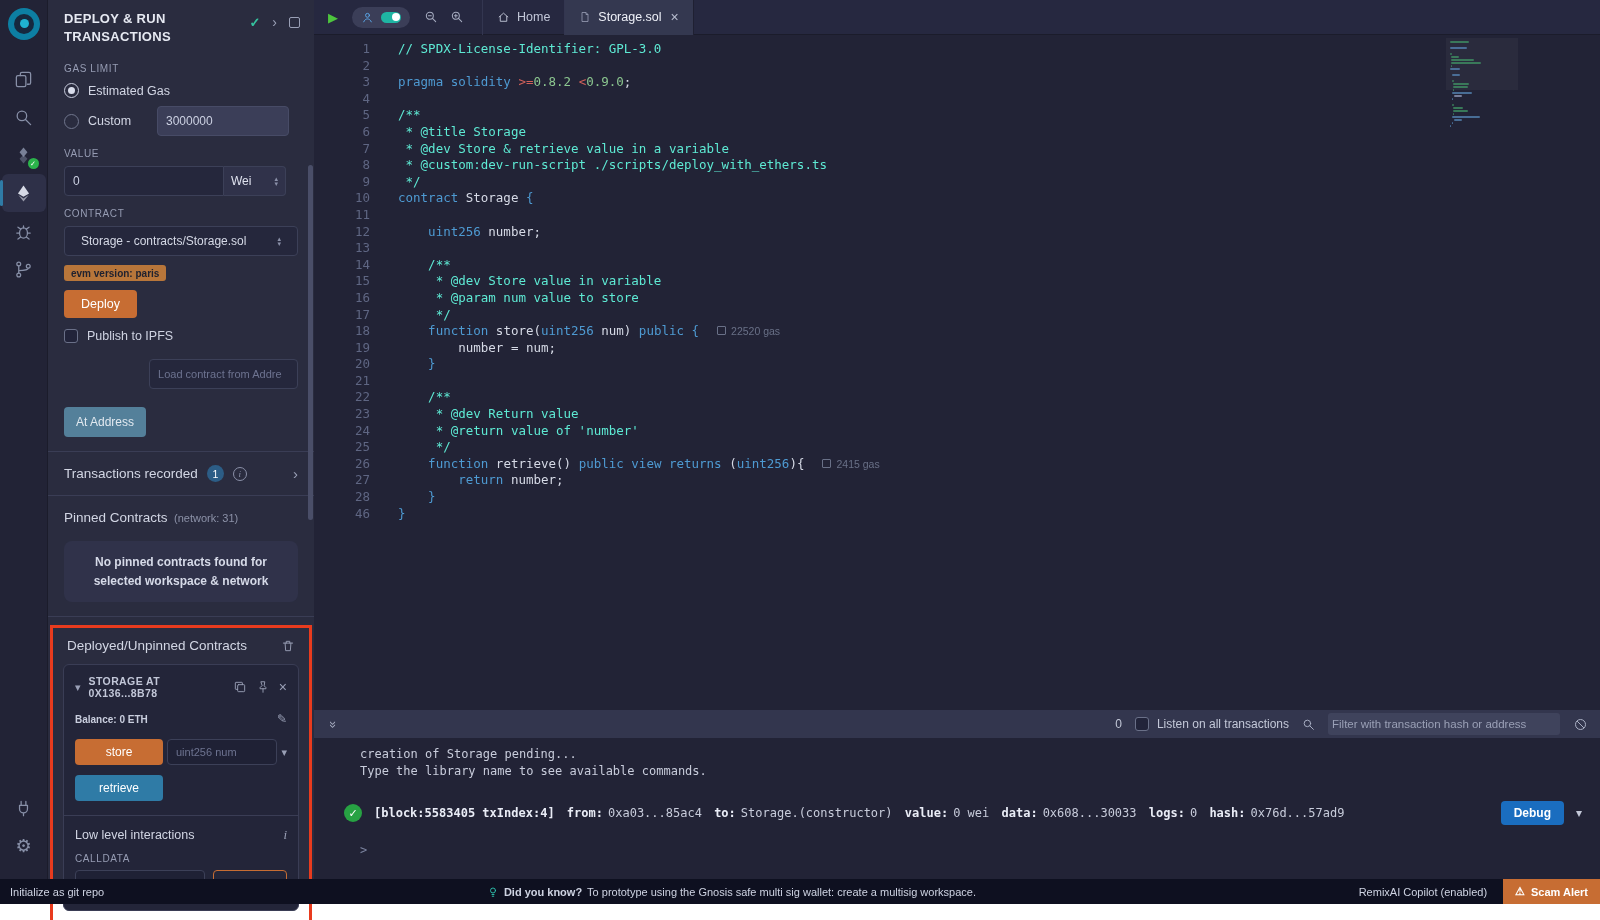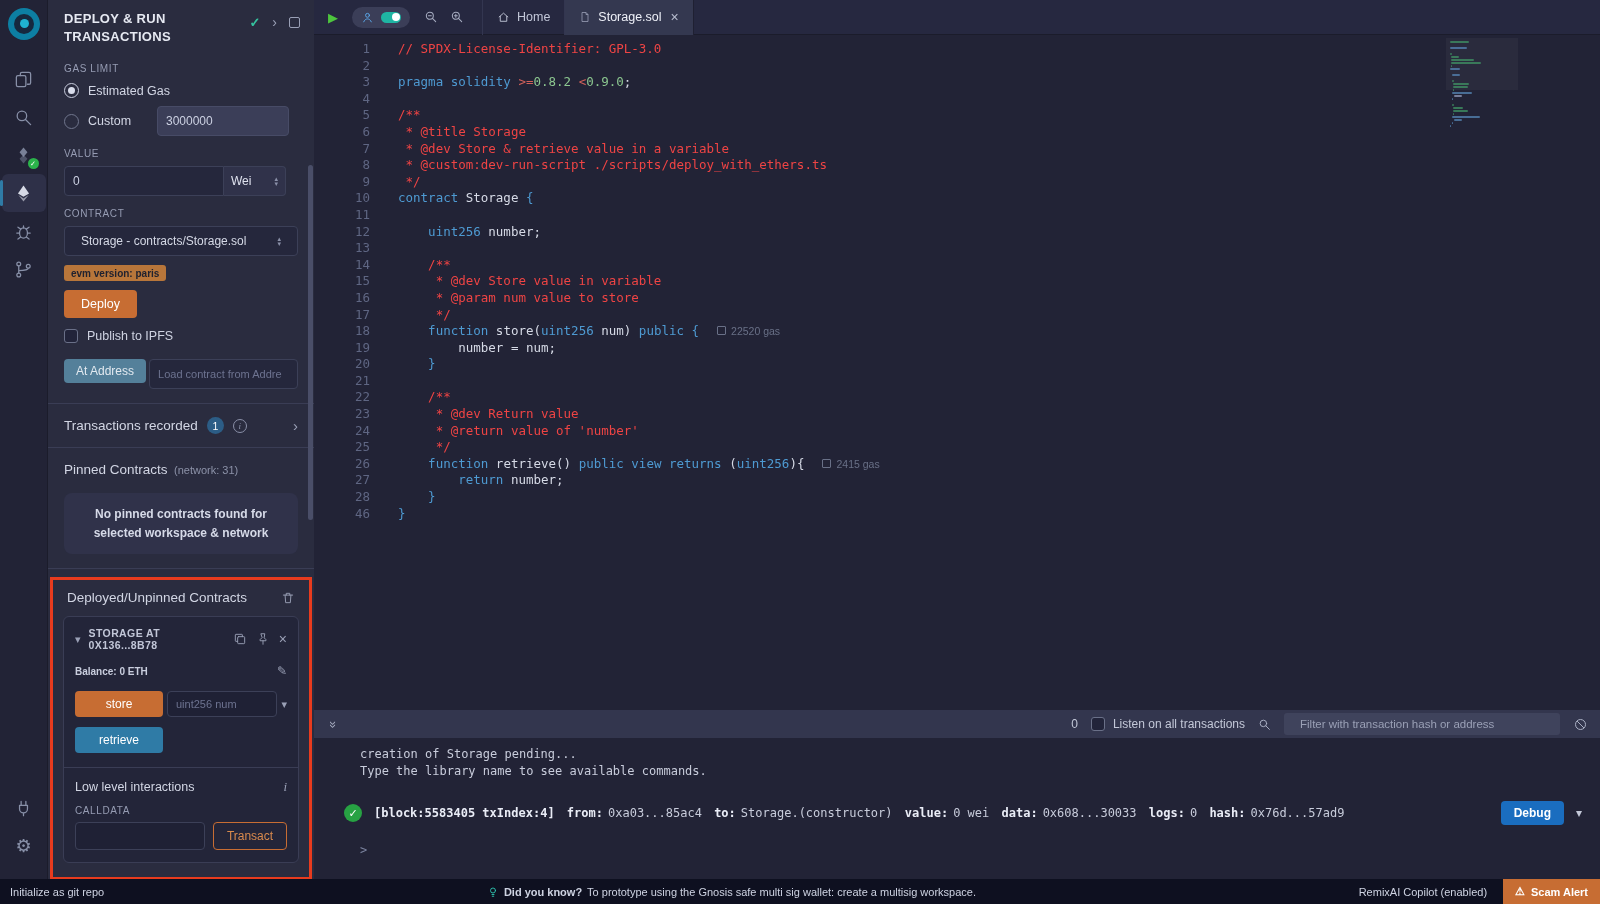--- a/index.html
+++ b/index.html
@@ -49,21 +49,21 @@
   .unit-select { width: 62px; height: 30px; background: #30324a; border: 1px solid #3c4058; border-left: none; border-radius: 0 4px 4px 0; display: flex; align-items: center; justify-content: space-between; padding: 0 7px; cursor: pointer; color: #dfe2ee; font-size: 12px; }
   .stepper { display: flex; flex-direction: column; align-items: center; color: #8a90a8; }
   .stepper i { font-style: normal; font-size: 7px; line-height: 5px; }
   .contract-select { height: 30px; margin-top: 7px; background: #25273c; border: 1px solid #3c4058; border-radius: 4px; display: flex; align-items: center; justify-content: space-between; padding: 0 16px; cursor: pointer; color: #d5d9e6; font-size: 12px; }
   .evm-badge { display: inline-block; margin-top: 9px; background: #b8763a; color: #20222f; font-size: 10px; font-weight: bold; border-radius: 3px; padding: 2.5px 7px; }
   .btn { border: none; border-radius: 4px; cursor: pointer; font-family: "Liberation Sans", sans-serif; }
   .btn-deploy { display: block; margin-top: 9px; background: #c76d33; color: #fff; font-size: 12.5px; padding: 7px 17px; }
   .check-row { display: flex; align-items: center; gap: 9px; margin-top: 11px; cursor: pointer; color: #cfd3e2; }
   .cbox { width: 14px; height: 14px; border: 1.5px solid #6a7088; border-radius: 3px; background: #22243a; flex: none; }
   .ataddr-row { display: flex; gap: 3px; margin-top: 16px; }
-  .btn-ataddr { background: #54809a; color: #e2e9f0; font-size: 12px; padding: 0 12px; height: 24px; }
+  .btn-ataddr { background: #54809a; color: #e2e9f0; font-size: 12px; padding: 0 12px; height: 30px; margin-top: 48px; }
   .ataddr-inp { flex: 1; min-width: 0; font-size: 11px; }
   .sp-divider { height: 1px; background: #3a3d55; margin-top: 14px; }
   .txrec-row { display: flex; align-items: center; gap: 9px; padding: 13px 16px; cursor: pointer; }
   .txrec-label { font-size: 13.5px; color: #d2d6e4; }
   .badge-count { min-width: 17px; height: 17px; border-radius: 50%; background: #2c5d86; color: #fff; font-size: 10.5px; display: inline-flex; align-items: center; justify-content: center; }
   .info-i { width: 14px; height: 14px; border-radius: 50%; border: 1px solid #8a90a8; color: #8a90a8; font-size: 9px; display: inline-flex; align-items: center; justify-content: center; font-style: italic; font-family: "Liberation Serif", serif; cursor: pointer; }
   .row-chev { margin-left: auto; color: #9aa0b6; font-size: 15px; }
   .pinned-sec { padding: 14px 16px 14px; }
   .pinned-title { font-size: 13.5px; color: #d2d6e4; }
   .pinned-net { font-size: 11px; color: #8c92a8; margin-left: 3px; }
@@ -109,41 +109,41 @@
   .tab-home { color: #c2c7d8; border-left: 1px solid #333650; border-right: 1px solid #333650; margin-left: 6px; }
   .tab-home svg { width: 13px; height: 13px; stroke: currentColor; fill: none; stroke-width: 1.7; stroke-linecap: round; stroke-linejoin: round; }
   .tab-file { background: #343850; color: #eef0f8; border-right: 1px solid #1f2032; }
   .tab-file .doc-ic svg { width: 12px; height: 12px; stroke: #9aa0b6; fill: none; stroke-width: 1.6; }
   .tab-close { color: #b8bdcf; font-size: 14px; margin-left: 2px; cursor: pointer; }
 
   .editor { position: absolute; left: 0; top: 35px; right: 0; height: 675px; overflow: hidden; display: flex; }
   .gutter { width: 70px; flex: none; text-align: right; padding: 6px 14px 0 0; color: #5f6683; font-family: "DejaVu Sans Mono", monospace; font-size: 12.5px; line-height: 16.6px; }
   .codearea { flex: 1; padding: 6px 0 0 14px; font-family: "DejaVu Sans Mono", monospace; font-size: 12.5px; line-height: 16.6px; white-space: pre; cursor: text; }
   .code-line { height: 16.6px; }
-  .tok-com { color: #ef4444; }
+  .tok-com { color: #5eead4; }
   .tok-kw { color: #4e9ad2; }
   .tok-num { color: #8cc790; }
   .tok-op { color: #d0605a; }
   .tok-plain { color: #d6dae6; }
   .gas-hint { color: #697087; font-size: 10.5px; margin-left: 18px; font-family: "Liberation Sans", sans-serif; }
   .gas-hint::before { content: ""; display: inline-block; width: 7px; height: 7px; border: 1px solid #697087; border-radius: 1px; margin-right: 5px; }
   .minimap { position: absolute; top: 41px; right: 86px; width: 64px; }
   .mm-viewport { position: absolute; left: -4px; right: -4px; top: -3px; height: 52px; background: rgba(255,255,255,0.04); }
   .mm-line { height: 2px; margin-bottom: 1px; border-radius: 1px; opacity: .8; }
 
   
   .termbar { position: absolute; left: 0; top: 710px; right: 0; height: 28px; background: #33364e; display: flex; align-items: center; padding: 0 12px 0 16px; gap: 13px; }
   .collapse-ic { color: #aab0c4; font-size: 13px; display: inline-block; transform: rotate(90deg); cursor: pointer; }
   .termbar .spacer { flex: 1; }
   .listen-count { font-size: 12px; color: #c3c8d8; }
   .listen-row { display: flex; align-items: center; gap: 8px; cursor: pointer; }
   .listen-lbl { font-size: 12px; color: #c3c8d8; }
   .search-ic { color: #aab0c4; cursor: pointer; }
   .search-ic svg { width: 13px; height: 13px; stroke: currentColor; fill: none; stroke-width: 1.8; stroke-linecap: round; }
-  .filter-inp { width: 276px; height: 22px; background: #3f435c; border: none; border-radius: 3px; color: #d5d9e6; font-size: 11.5px; padding: 0 16px; font-family: "Liberation Sans", sans-serif; }
+  .filter-inp { width: 232px; height: 22px; background: #3f435c; border: none; border-radius: 3px; color: #d5d9e6; font-size: 11.5px; padding: 0 4px; font-family: "Liberation Sans", sans-serif; }
   .filter-inp::placeholder { color: #9aa0b6; }
   .slash-ic { color: #aab0c4; cursor: pointer; }
   .slash-ic svg { width: 15px; height: 15px; stroke: currentColor; fill: none; stroke-width: 1.6; }
 
   .terminal { position: absolute; left: 0; top: 738px; right: 0; height: 141px; background: #222336; padding: 8px 0 0 46px; }
   .t-line { font-size: 12px; line-height: 16.5px; color: #c8ccdb; }
   .tx-row { display: flex; align-items: center; gap: 12px; margin: 22px 14px 0 -16px; cursor: pointer; }
   .tx-check { width: 18px; height: 18px; border-radius: 50%; background: #27a243; color: #fff; font-size: 11px; display: inline-flex; align-items: center; justify-content: center; flex: none; }
   .tx-text { font-size: 12px; color: #c8ccdb; white-space: nowrap; overflow: hidden; }
   .tx-text span { margin-right: 5px; }

